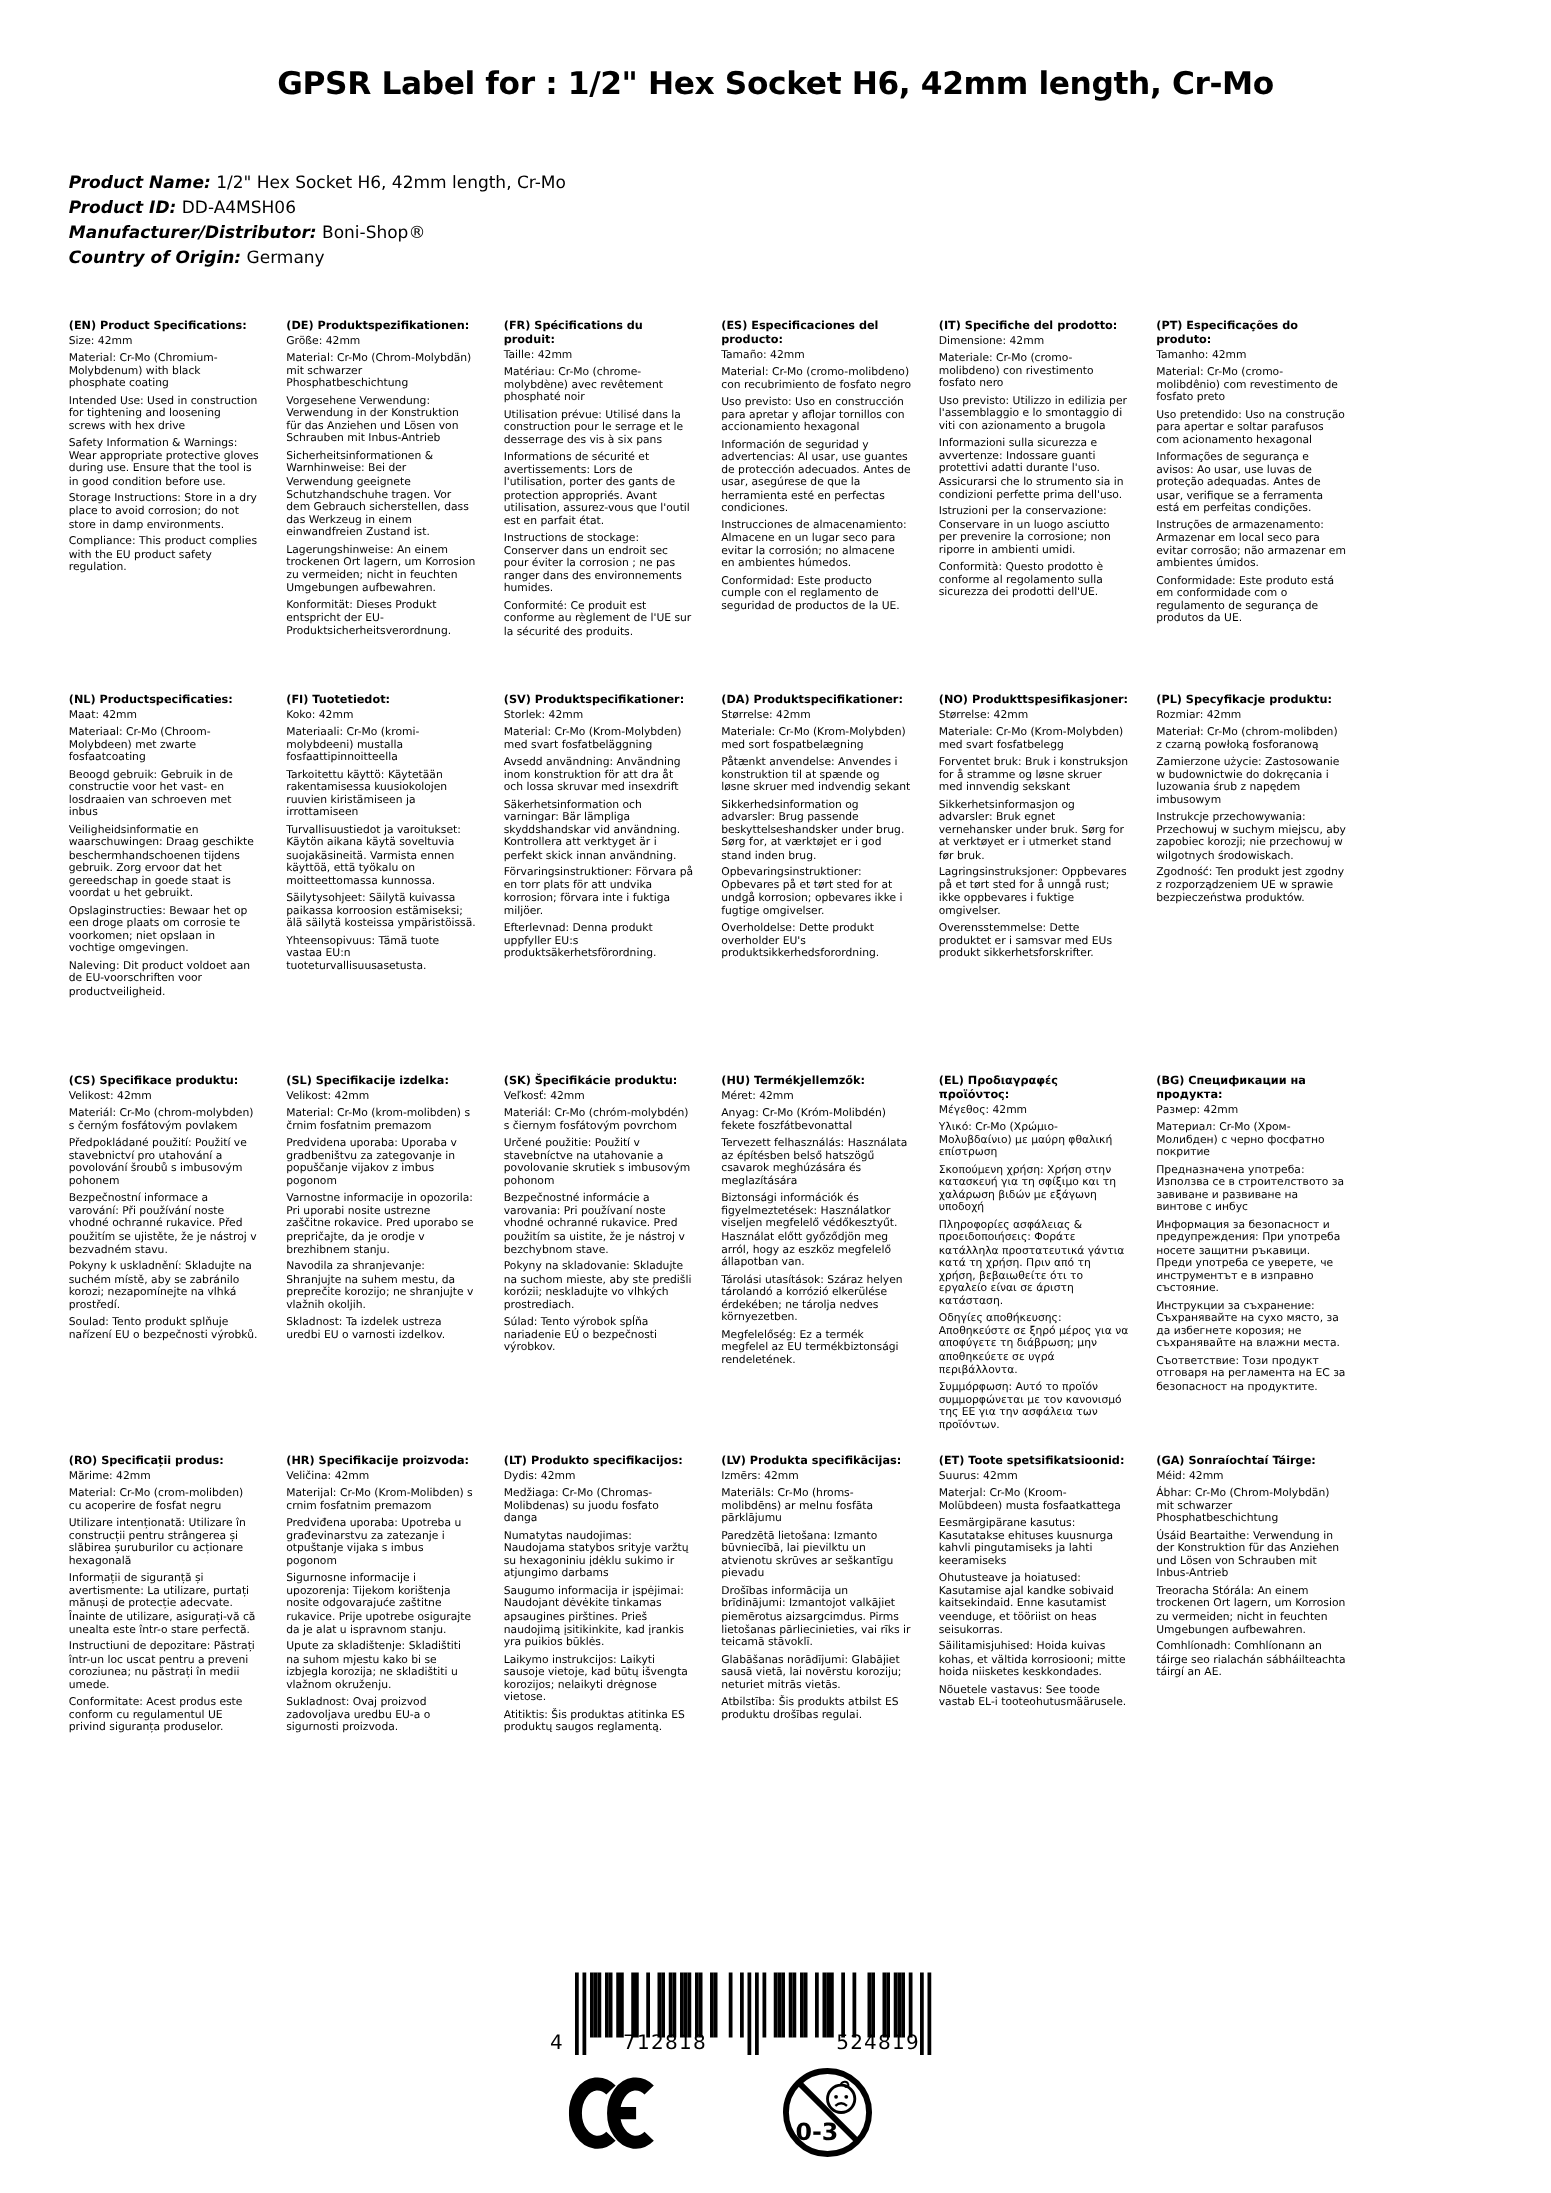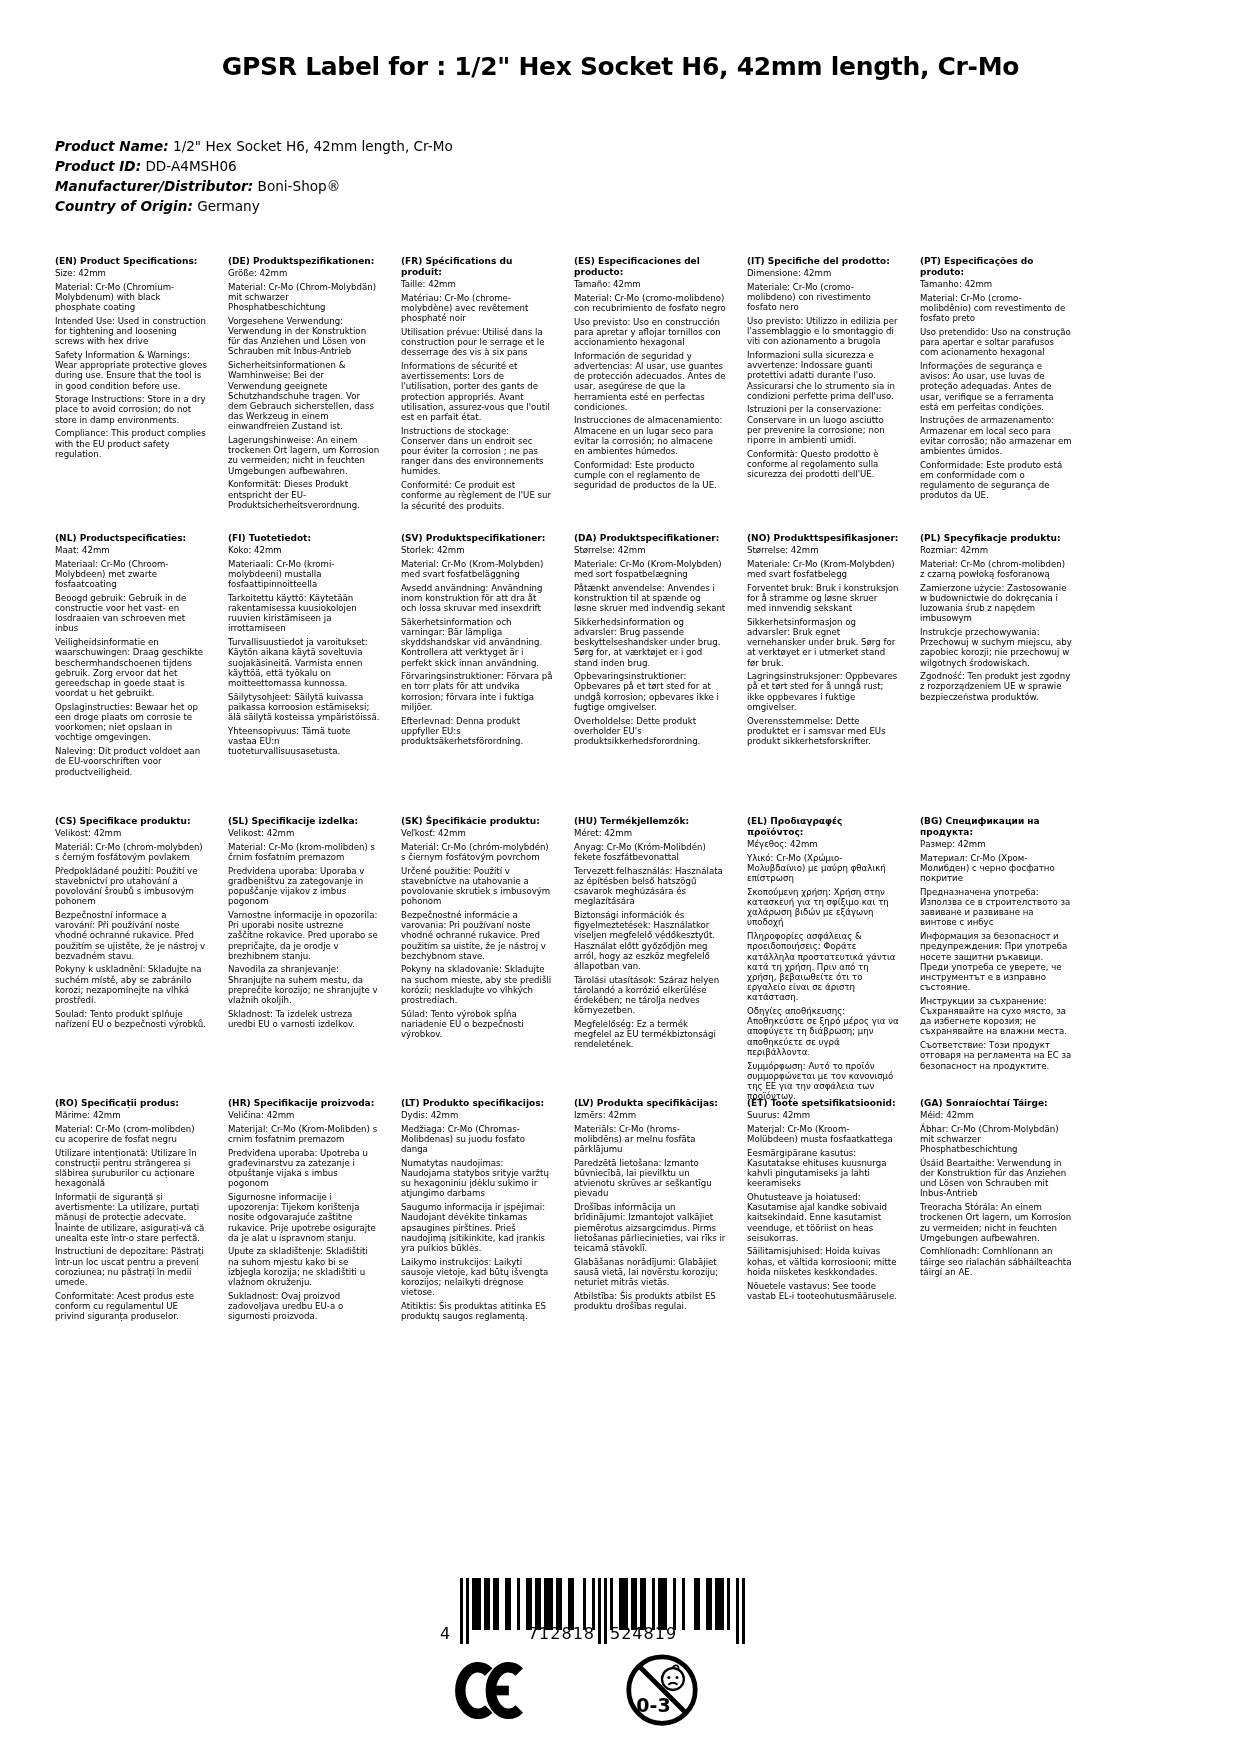--- a/index.html
+++ b/index.html
@@ -12,33 +12,34 @@
     font-size:25px;font-weight:bold;letter-spacing:-0.3px;
     font-family:"DejaVu Sans","Liberation Sans",sans-serif;
   }
   .product-info{position:absolute;left:55px;top:136px;font-size:13.6px;line-height:20px;}
   .pi-row{white-space:nowrap;}
   .pi-label{font-weight:bold;font-style:italic;}
   .lang-grid{
     position:absolute;left:55px;top:256px;
     display:grid;grid-template-columns:repeat(6,152px);column-gap:21px;
     grid-template-rows:277px 283px 282px auto;
+    gap:22px;
   }
   .block{width:152px;}
   .bt{font-size:9px;font-weight:bold;line-height:11px;margin:0 0 1px 0;}
   .bp{font-size:8.6px;line-height:10.2px;margin:0 0 3.5px 0;}
   .barcode{position:absolute;left:432px;top:1578px;width:320px;height:70px;}
   .bars{position:absolute;left:28px;top:0;display:flex;align-items:flex-start;}
   .mod{width:3px;height:52px;}
   .mod.on{background:#000;}
   .mod.tall{height:66px;}
   .bc-digit{position:absolute;font-size:16px;letter-spacing:1px;color:#000;}
   .bc-left{left:8px;top:46px;}
-  .bc-g1{left:37px;top:46px;width:126px;text-align:right;}
-  .bc-g2{left:178px;top:46px;width:126px;text-align:left;}
+  .bc-g1{left:37px;top:46px;width:126px;text-align:center;}
+  .bc-g2{left:178px;top:46px;width:126px;text-align:right;}
   .ce-mark{position:absolute;left:455px;top:1659px;}
   .age-mark{position:absolute;left:624px;top:1652px;}
 </style>
 </head>
 <body>
 
 <div class="title">GPSR Label for : 1/2" Hex Socket H6, 42mm length, Cr-Mo</div>
 
 <div class="product-info">
     <div class="pi-row"><span class="pi-label">Product Name:</span><span class="pi-value"> 1/2" Hex Socket H6, 42mm length, Cr-Mo</span></div>

